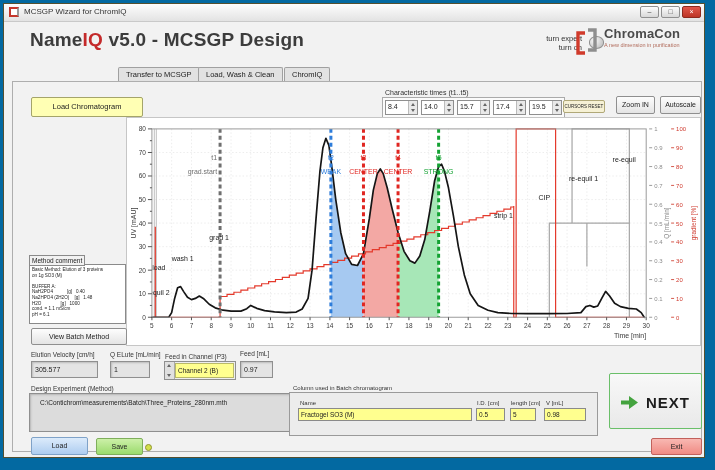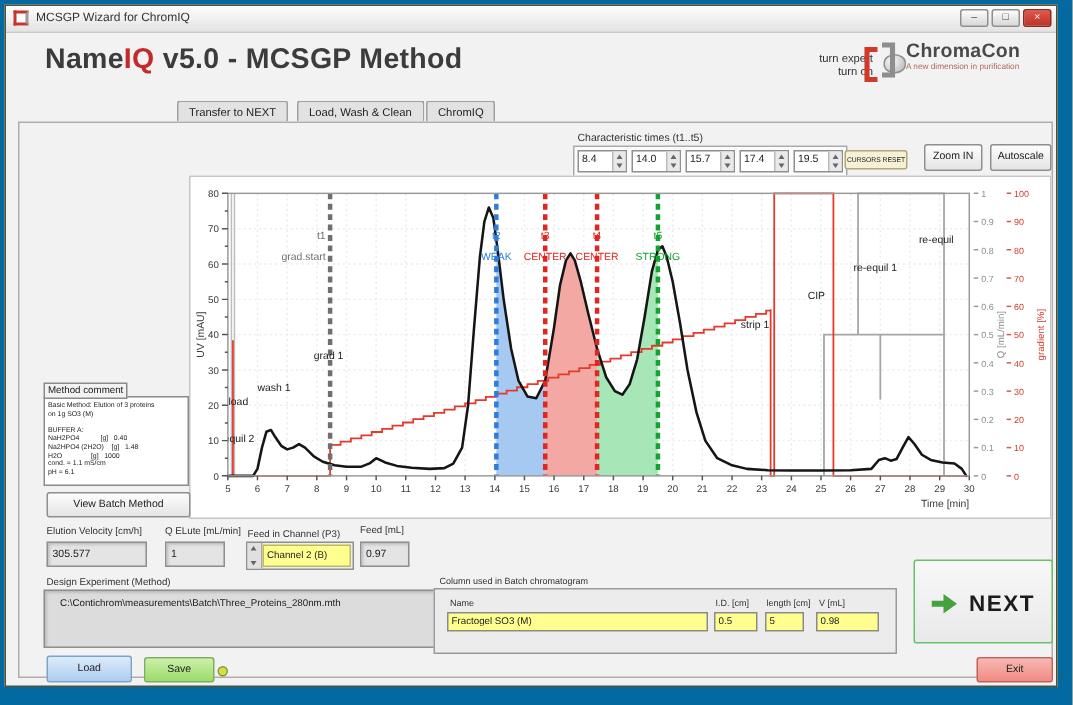--- a/index.html
+++ b/index.html
@@ -78,40 +78,41 @@
   <div id="window">
 
     <div id="titlebar">
       <div class="appicon"></div>
       <div class="title">MCSGP Wizard for ChromIQ</div>
       <div class="winbtn" id="btn-min">–</div>
       <div class="winbtn" id="btn-max">□</div>
       <div class="winbtn" id="btn-close">×</div>
     </div>
 
-    <div id="brand"><span>Name</span><span class="iq">IQ</span><span> v5.0 - MCSGP Method</span></div>
+    <div id="brand"><span>Name</span><span class="iq">IQ</span><span> v5.0 - MCSGP Design</span></div>
     <div id="expert">
       <div>turn expert</div>
       <div>turn on</div>
     </div>
     <div id="expert-knob"></div>
     <div id="logo">
       <svg class="brackets" width="26" height="30" viewBox="0 0 26 30">
         <path d="M11,5 H4 V25 H11" fill="none" stroke="#d03a2b" stroke-width="3.4"></path>
         <path d="M14,2 H21 V22 H14" fill="none" stroke="#8e8e8e" stroke-width="3.4"></path>
       </svg>
       <div class="name">ChromaCon</div>
       <div class="tagline">A new dimension in purification</div>
     </div>
 
-    <div class="tab" style="left:114px;">Transfer to NEXT</div>
+    <div class="tab" style="left:114px;">Transfer to MCSGP</div>
     <div class="tab" style="left:194px;">Load, Wash &amp; Clean</div>
     <div class="tab" style="left:280px;">ChromIQ</div>
     <div id="tabpage"></div>
 
+    <div class="btn" id="load-chrom">Load Chromatogram</div>
     <div id="chartimes-label">Characteristic times (t1..t5)</div>
     <div id="chartimes-box"></div>
     <div class="spin" style="left:381px;">
         <span class="val">8.4</span>
         <span class="arrows">
           <i class="tri-up"></i>
           <i class="tri-dn"></i>
         </span>
       </div>
     <div class="spin" style="left:417px;">

